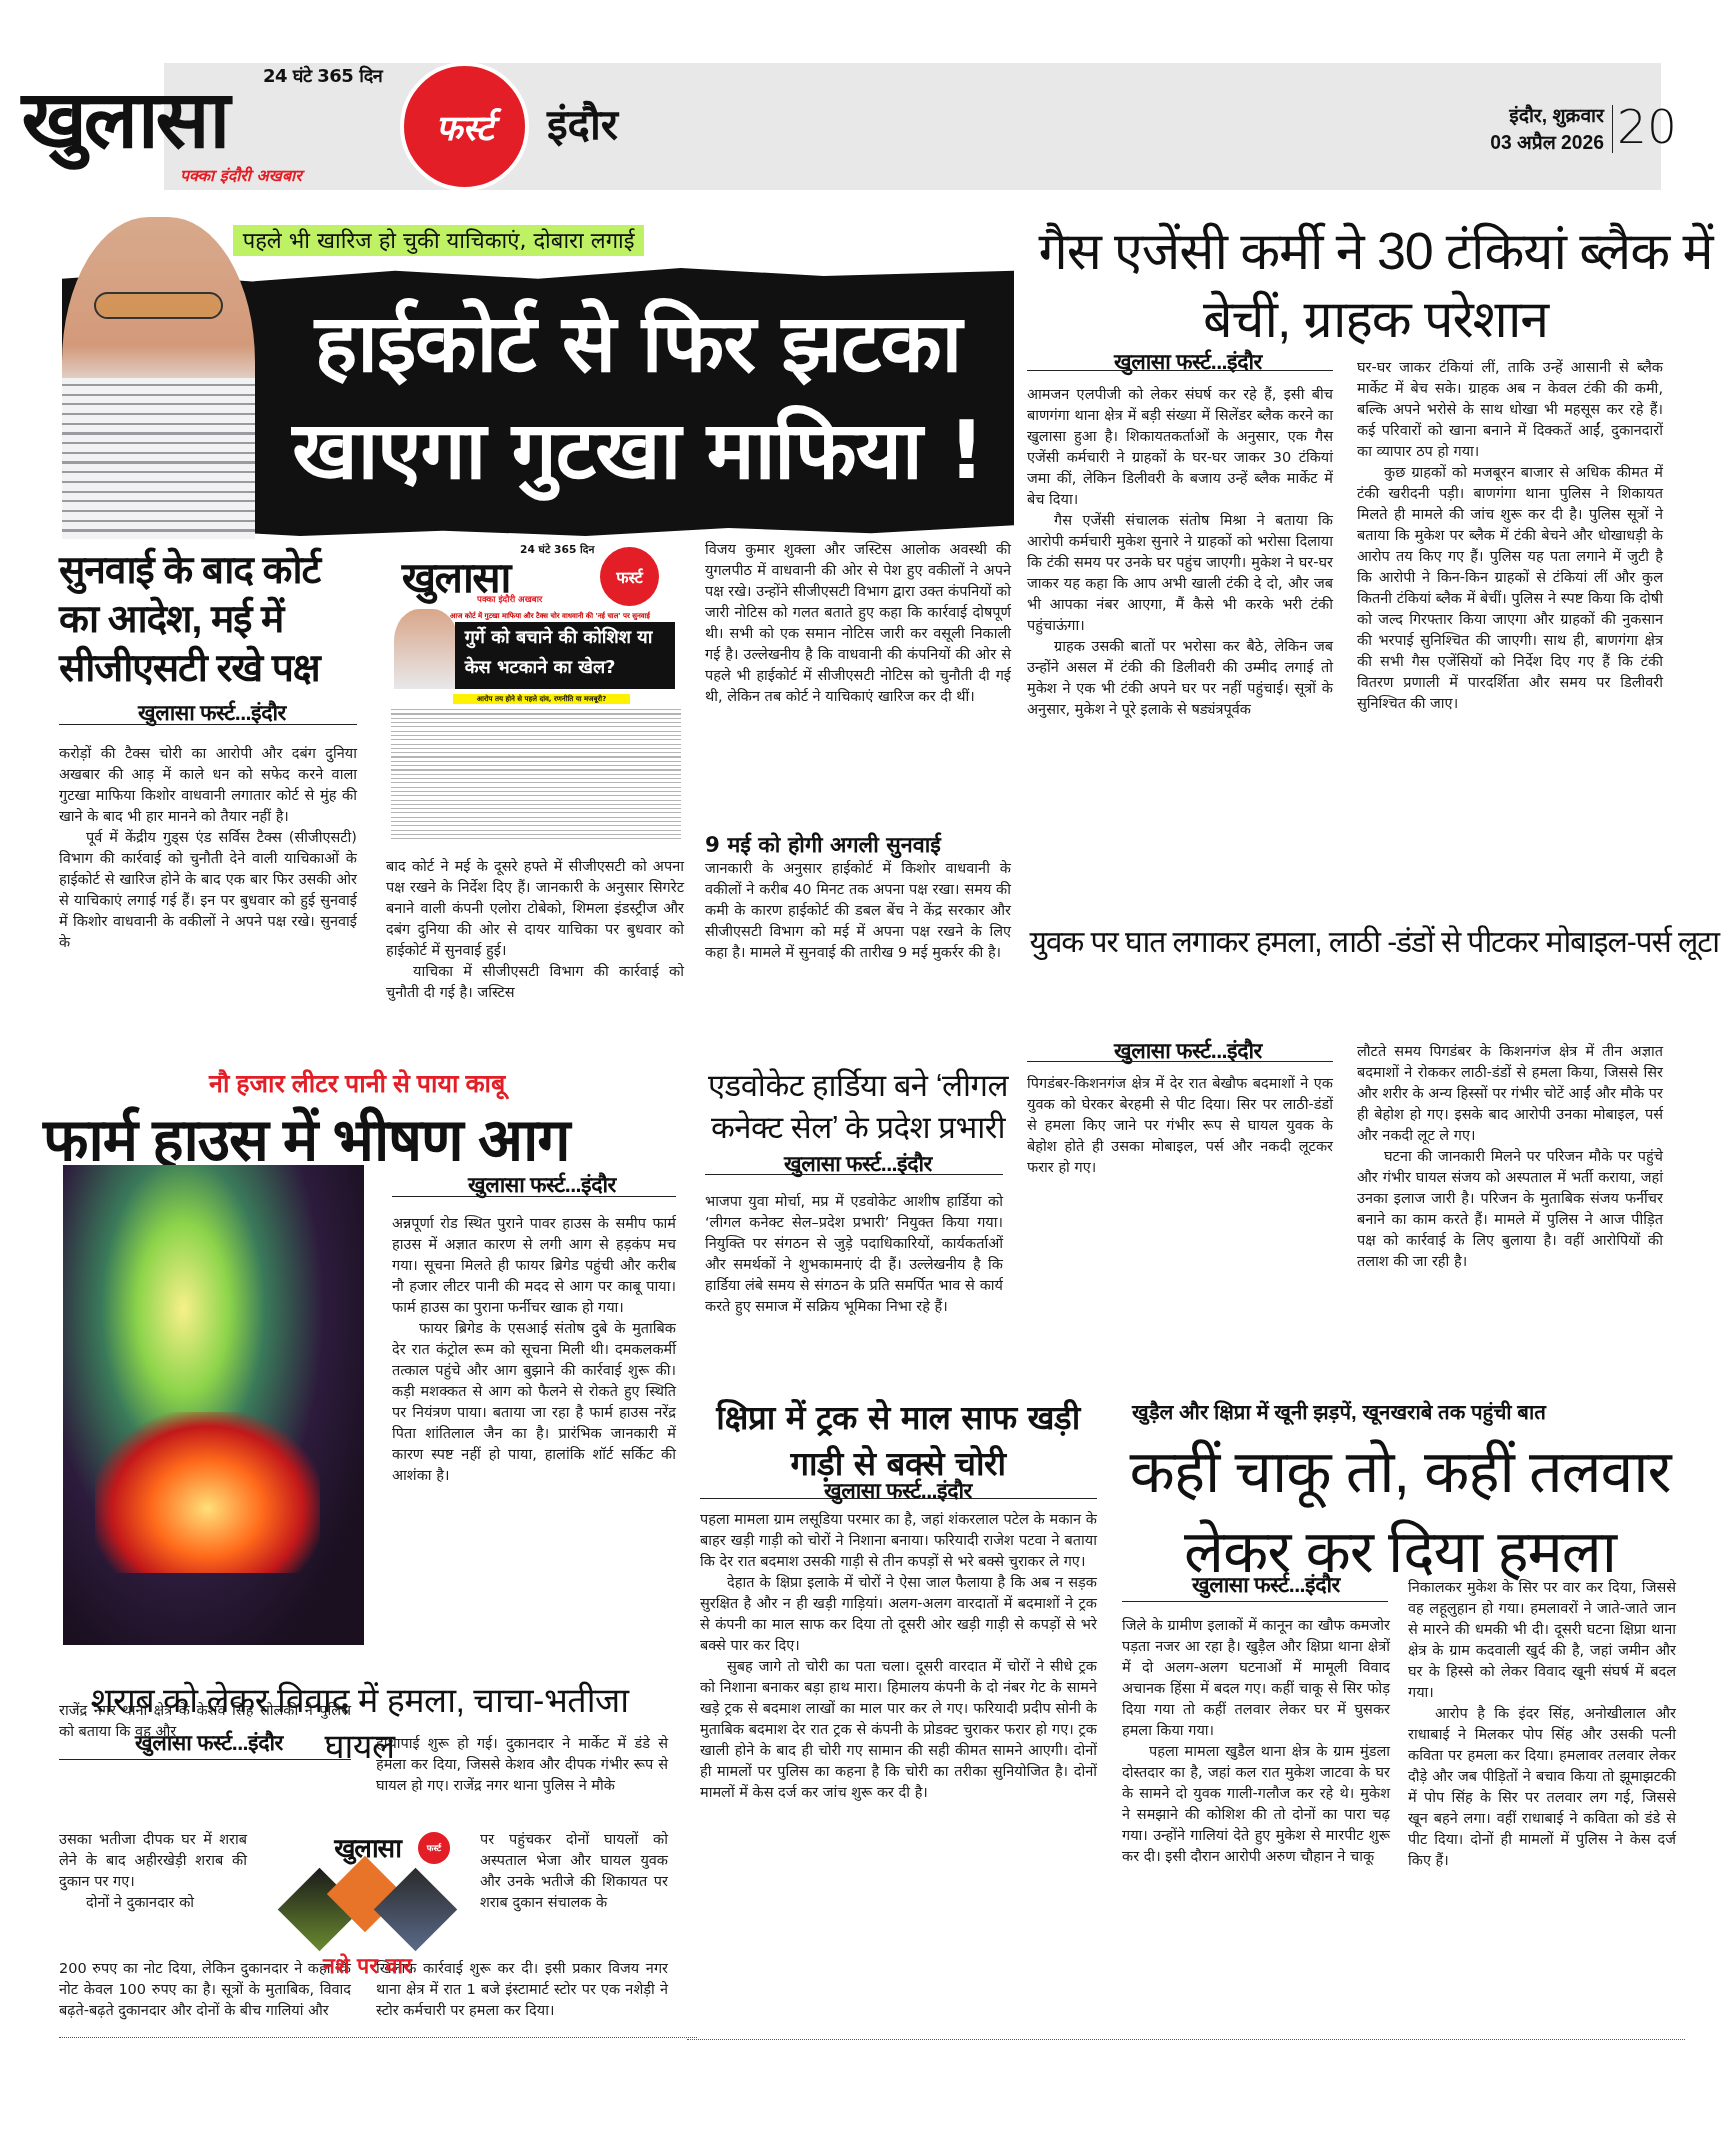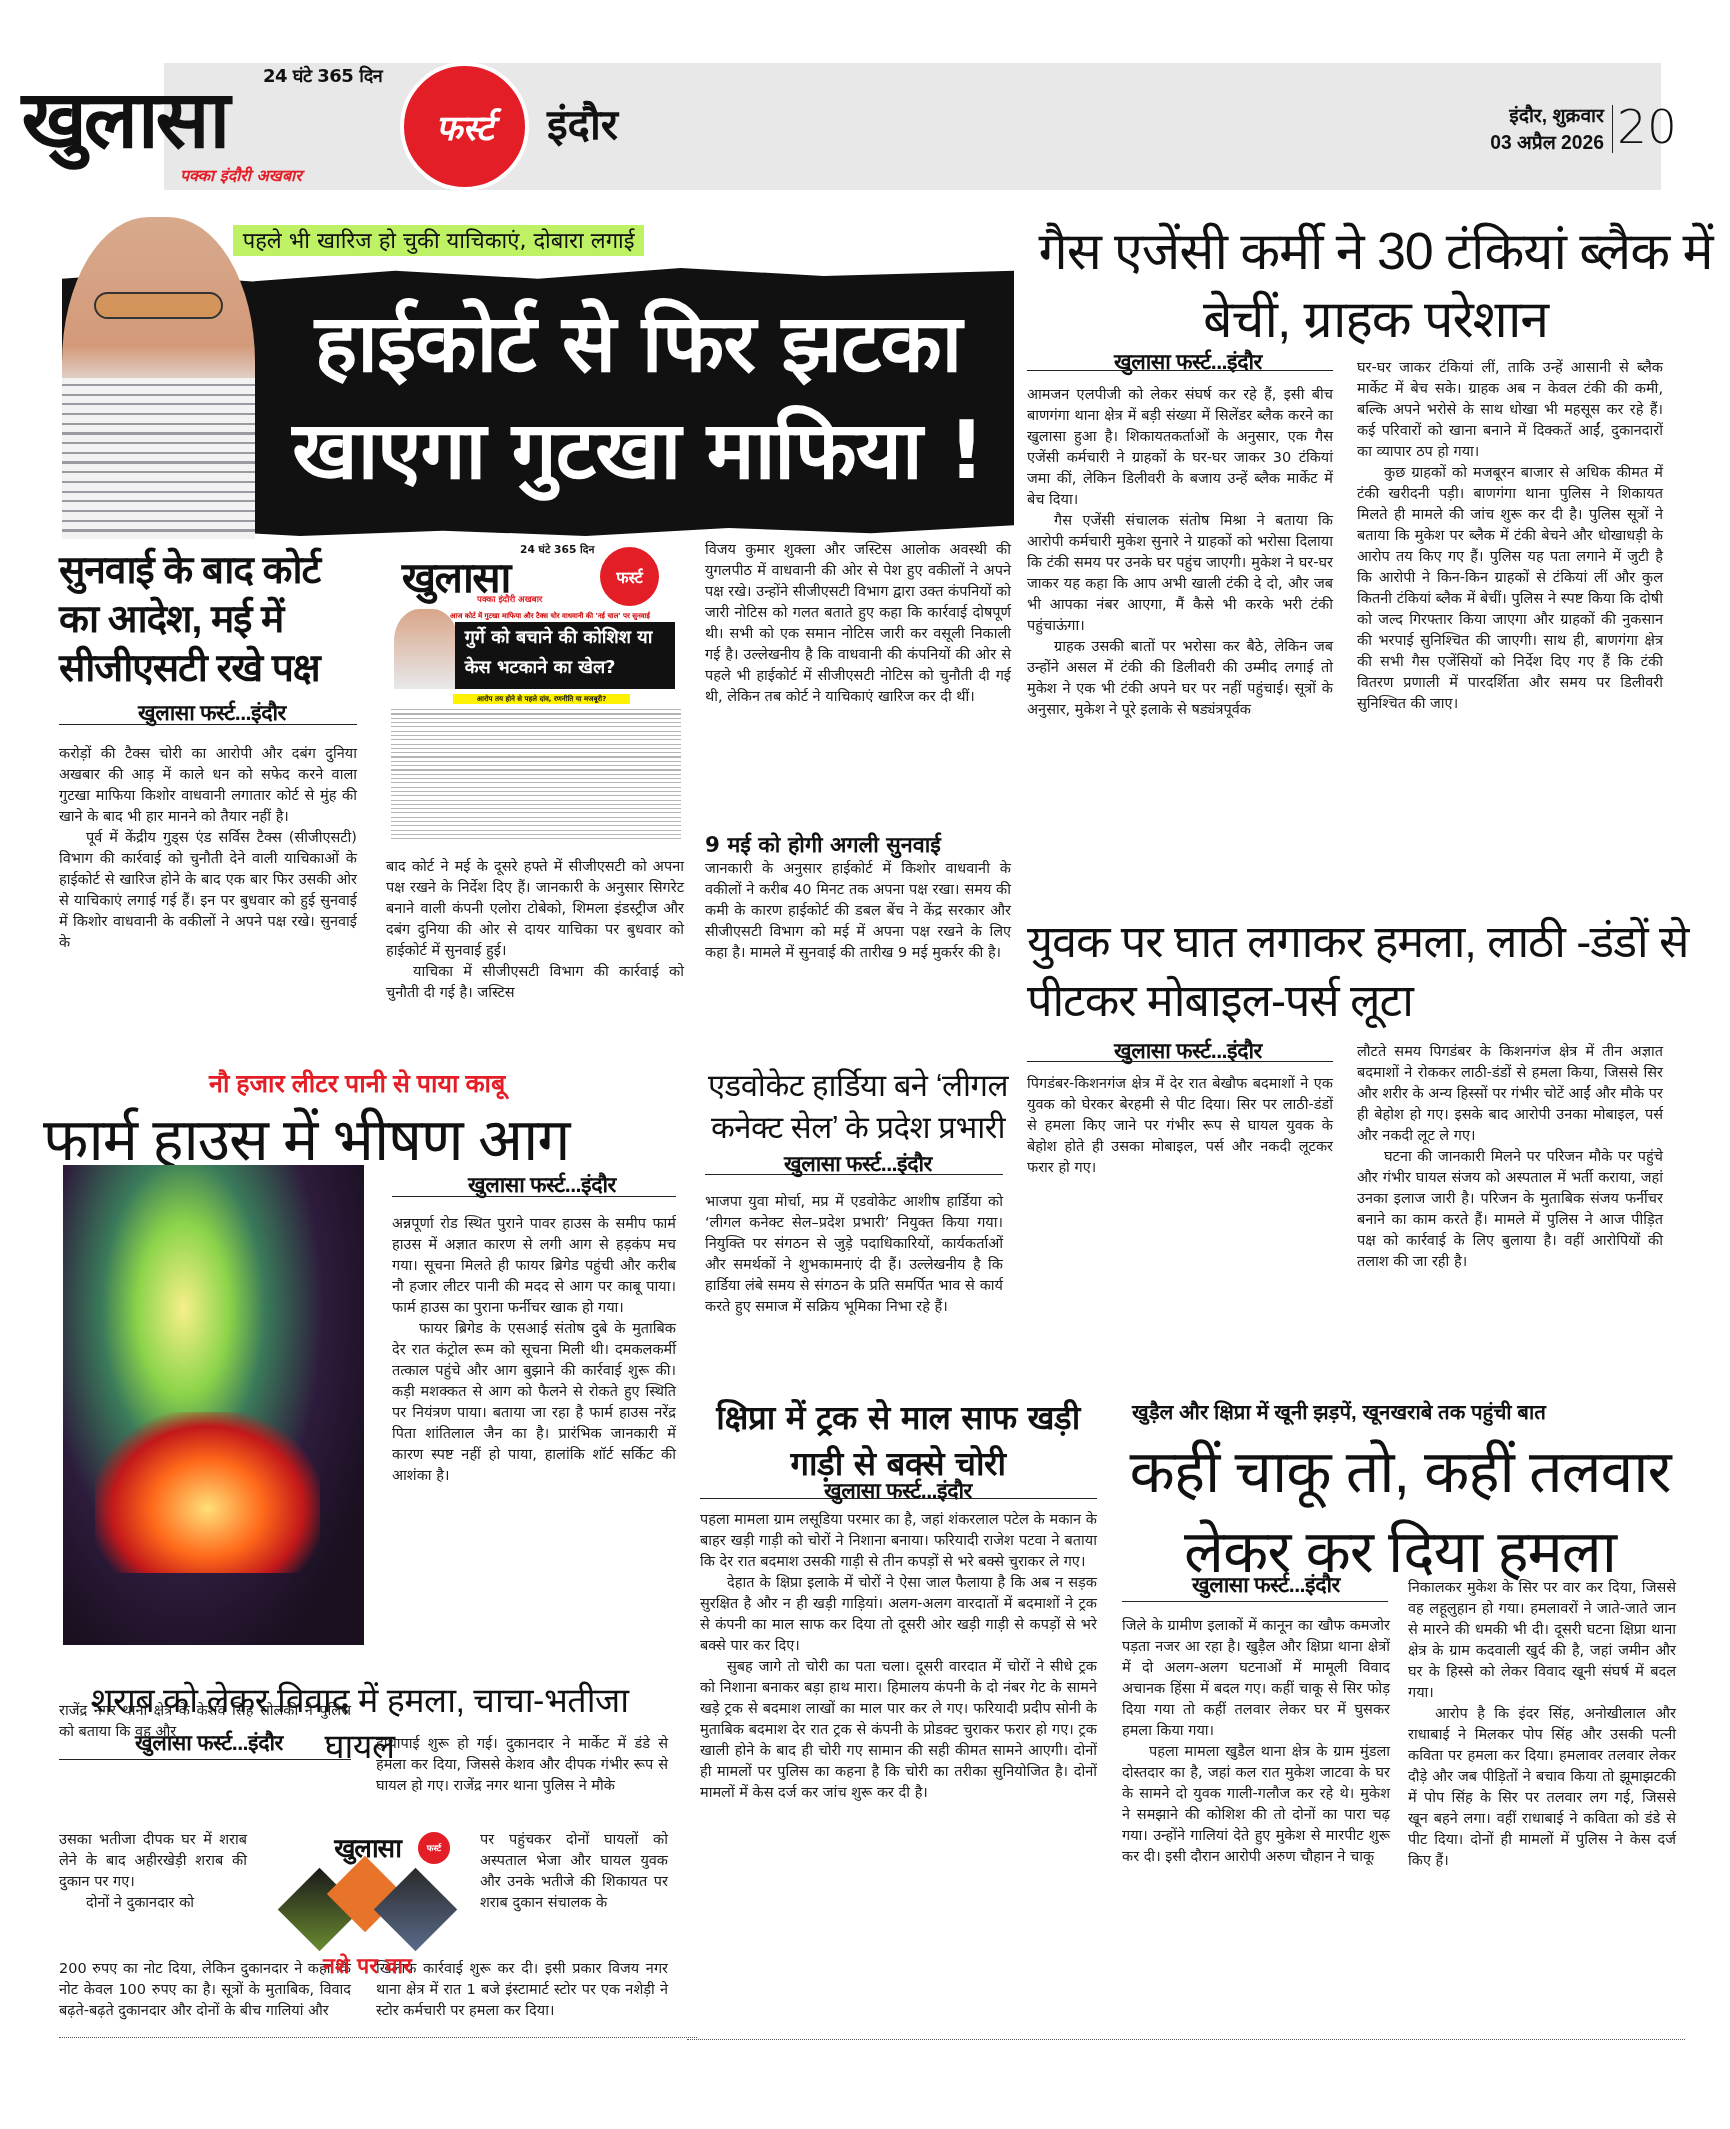--- a/index.html
+++ b/index.html
@@ -54,35 +54,35 @@
   #inset .in-sub { position: absolute; left: 86px; top: 51px; font-size: 8.6px; color: #e41e26; font-weight: 800; }
   #inset .in-circle { position: absolute; left: 209px; top: 5.4px; width: 59px; height: 59px; border-radius: 50%; background: #e41e26; color: #fff; font-size: 16px; font-weight: 700; display: flex; align-items: center; justify-content: center; }
   #inset .in-kicker { position: absolute; left: 59px; top: 69px; font-size: 7px; color: #c00; font-weight: 800; }
   #inset .in-box { position: absolute; left: 64px; top: 80px; width: 220px; height: 67px; background: #111; color: #fff; font-size: 18px; font-weight: 900; line-height: 30px; padding-left: 9.7px; }
   #inset .in-photo { position: absolute; left: 2.7px; top: 67px; width: 64px; height: 80px; background: linear-gradient(180deg,#d9a689,#e8e8ea); border-radius: 40% 40% 0 0; }
   #inset .in-strip { position: absolute; left: 62px; top: 152px; width: 177px; height: 9.7px; background: #fff200; font-size: 7px; font-weight: 700; text-align: center; }
   #inset .in-text { position: absolute; left: 0; top: 164px; width: 290px; height: 137px; background: repeating-linear-gradient(180deg,#fff 0 3.2px,#777 3.2px 4.3px); opacity: 0.55; }
 
   
   #fire-kicker { left: 209px; top: 1065px; font-size: 25px; font-weight: 800; color: #e41e26; }
-  #fire-headline { left: 43px; top: 1097px; width: 644px; font-size: 59px; font-weight: 400; letter-spacing: -1.1px; }
+  #fire-headline { left: 43px; top: 1097px; width: 644px; font-size: 59px; font-weight: 700; letter-spacing: -1.1px; }
   #fire-photo { left: 63px; top: 1165px; width: 301px; height: 480px; background: radial-gradient(ellipse at 40% 30%, #f7f08a 0%, #8cd44a 18%, #3a7a5a 32%, #2d1b3c 55%, #1a1020 80%), #1a1020; overflow: hidden; }
   #fire-photo .flame { position: absolute; left: 32px; top: 247px; width: 225px; height: 161px; background: radial-gradient(ellipse at 50% 60%, #ffe07a 0%, #ff6a1a 35%, #c2181a 60%, transparent 75%); }
   #fire-byline { left: 392px; top: 1169px; width: 300px; }
   #fire-rule { left: 392px; top: 1196px; width: 284px; }
   #fire-body { left: 392px; top: 1213px; width: 284px; }
 
   
   #adv-headline { left: 705px; top: 1065px; width: 306px; text-align: center; font-size: 31px; font-weight: 500; line-height: 42px; letter-spacing: -0.5px; }
   #adv-byline { left: 705px; top: 1148px; width: 306px; }
   #adv-rule { left: 705px; top: 1174px; width: 298px; }
   #adv-body { left: 705px; top: 1191px; width: 298px; }
 
   
-  #youth-headline { left: 1027px; top: 912px; width: 692px; text-align: left; font-size: 45px; font-weight: 500; line-height: 59px; letter-spacing: -1.1px; }
+  #youth-headline { left: 1027px; top: 912px; width: 692px; text-align: right; font-size: 30px; font-weight: 500; line-height: 59px; letter-spacing: -1.1px; }
   #youth-byline { left: 1027px; top: 1035px; width: 322px; }
   #youth-rule { left: 1027px; top: 1061px; width: 306px; }
   #youth-col1 { left: 1027px; top: 1073px; width: 306px; }
   #youth-col2 { left: 1357px; top: 1041px; width: 306px; }
 
   
   #truck-headline { left: 705px; top: 1395px; width: 386px; text-align: center; font-size: 33px; font-weight: 800; line-height: 46px; letter-spacing: -0.5px; }
   #truck-byline { left: 705px; top: 1475px; width: 386px; }
   #truck-rule { left: 700px; top: 1498px; width: 397px; }
   #truck-body { left: 700px; top: 1509px; width: 397px; }

